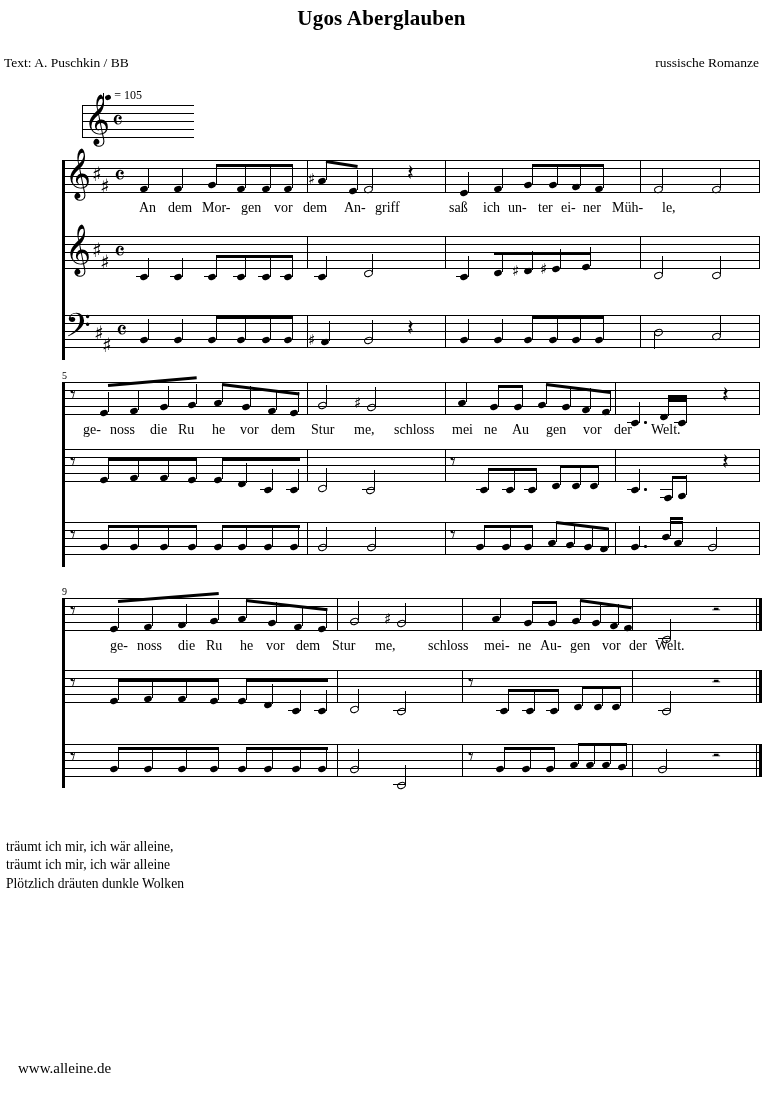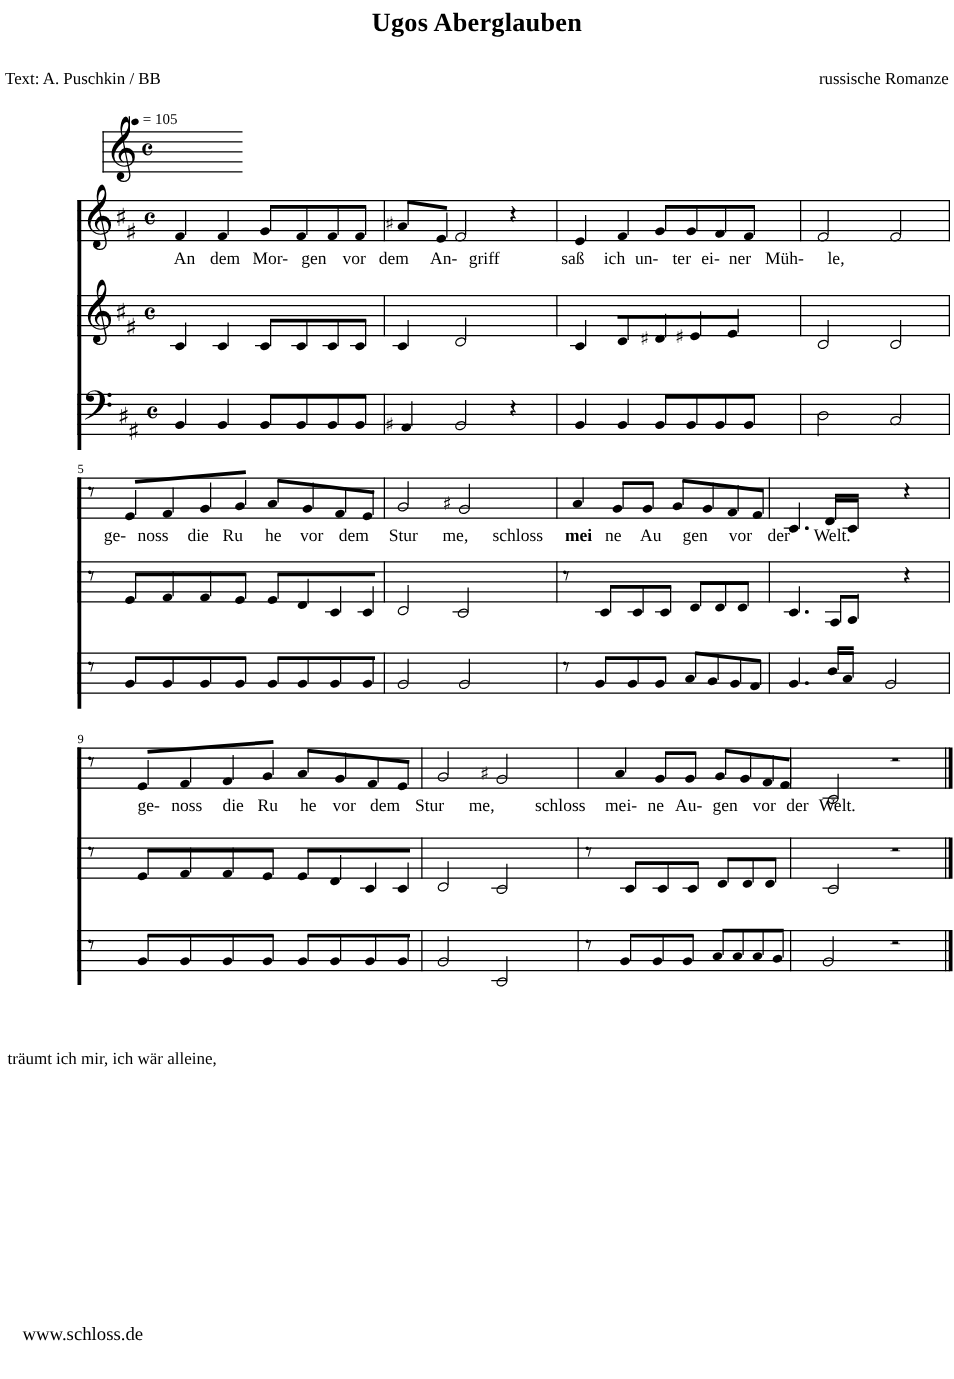--- a/index.html
+++ b/index.html
@@ -511,21 +511,21 @@
       <div class="lyric" style="left:21px; top:40px;">ge-</div>
       <div class="lyric" style="left:48px; top:40px;">noss</div>
       <div class="lyric" style="left:88px; top:40px;">die</div>
       <div class="lyric" style="left:116px; top:40px;">Ru</div>
       <div class="lyric" style="left:150px; top:40px;">he</div>
       <div class="lyric" style="left:178px; top:40px;">vor</div>
       <div class="lyric" style="left:209px; top:40px;">dem</div>
       <div class="lyric" style="left:249px; top:40px;">Stur</div>
       <div class="lyric" style="left:292px; top:40px;">me,</div>
       <div class="lyric" style="left:332px; top:40px;">schloss</div>
-      <div class="lyric" style="left:390px; top:40px;font-weight:bold;">mei</div>
+      <div class="lyric" style="left:390px; top:40px;">mei</div>
       <div class="lyric" style="left:422px; top:40px;">ne</div>
       <div class="lyric" style="left:450px; top:40px;">Au</div>
       <div class="lyric" style="left:484px; top:40px;">gen</div>
       <div class="lyric" style="left:521px; top:40px;">vor</div>
       <div class="lyric" style="left:552px; top:40px;">der</div>
       <div class="lyric" style="left:589px; top:40px;">Welt.</div>
     </div>
 
     <div class="staff" style="top:67px; width:698px; height:33px;">
       <div class="line" style="top:0px;"></div>
@@ -879,17 +879,19 @@
       <div class="beam" style="left:516px; top:-1px; width:49px;"></div>
 
       <div class="nh open" style="left:596px; top:22px;"></div>
       <div class="st" style="left:604px; top:5px; height:19px;"></div>
       <div class="rest" style="left:650px; top:2px;">𝄼</div>
     </div>
   </div>
 
   <div class="verses">
     <div>träumt ich mir, ich wär alleine,</div>
+    <div>träumt ich mir, ich wär alleine</div>
+    <div>Plötzlich dräuten dunkle Wolken</div>
   </div>
 
-  <div class="footer">www.schloss.de</div>
+  <div class="footer">www.alleine.de</div>
 
 </div>
 
 </body></html>

